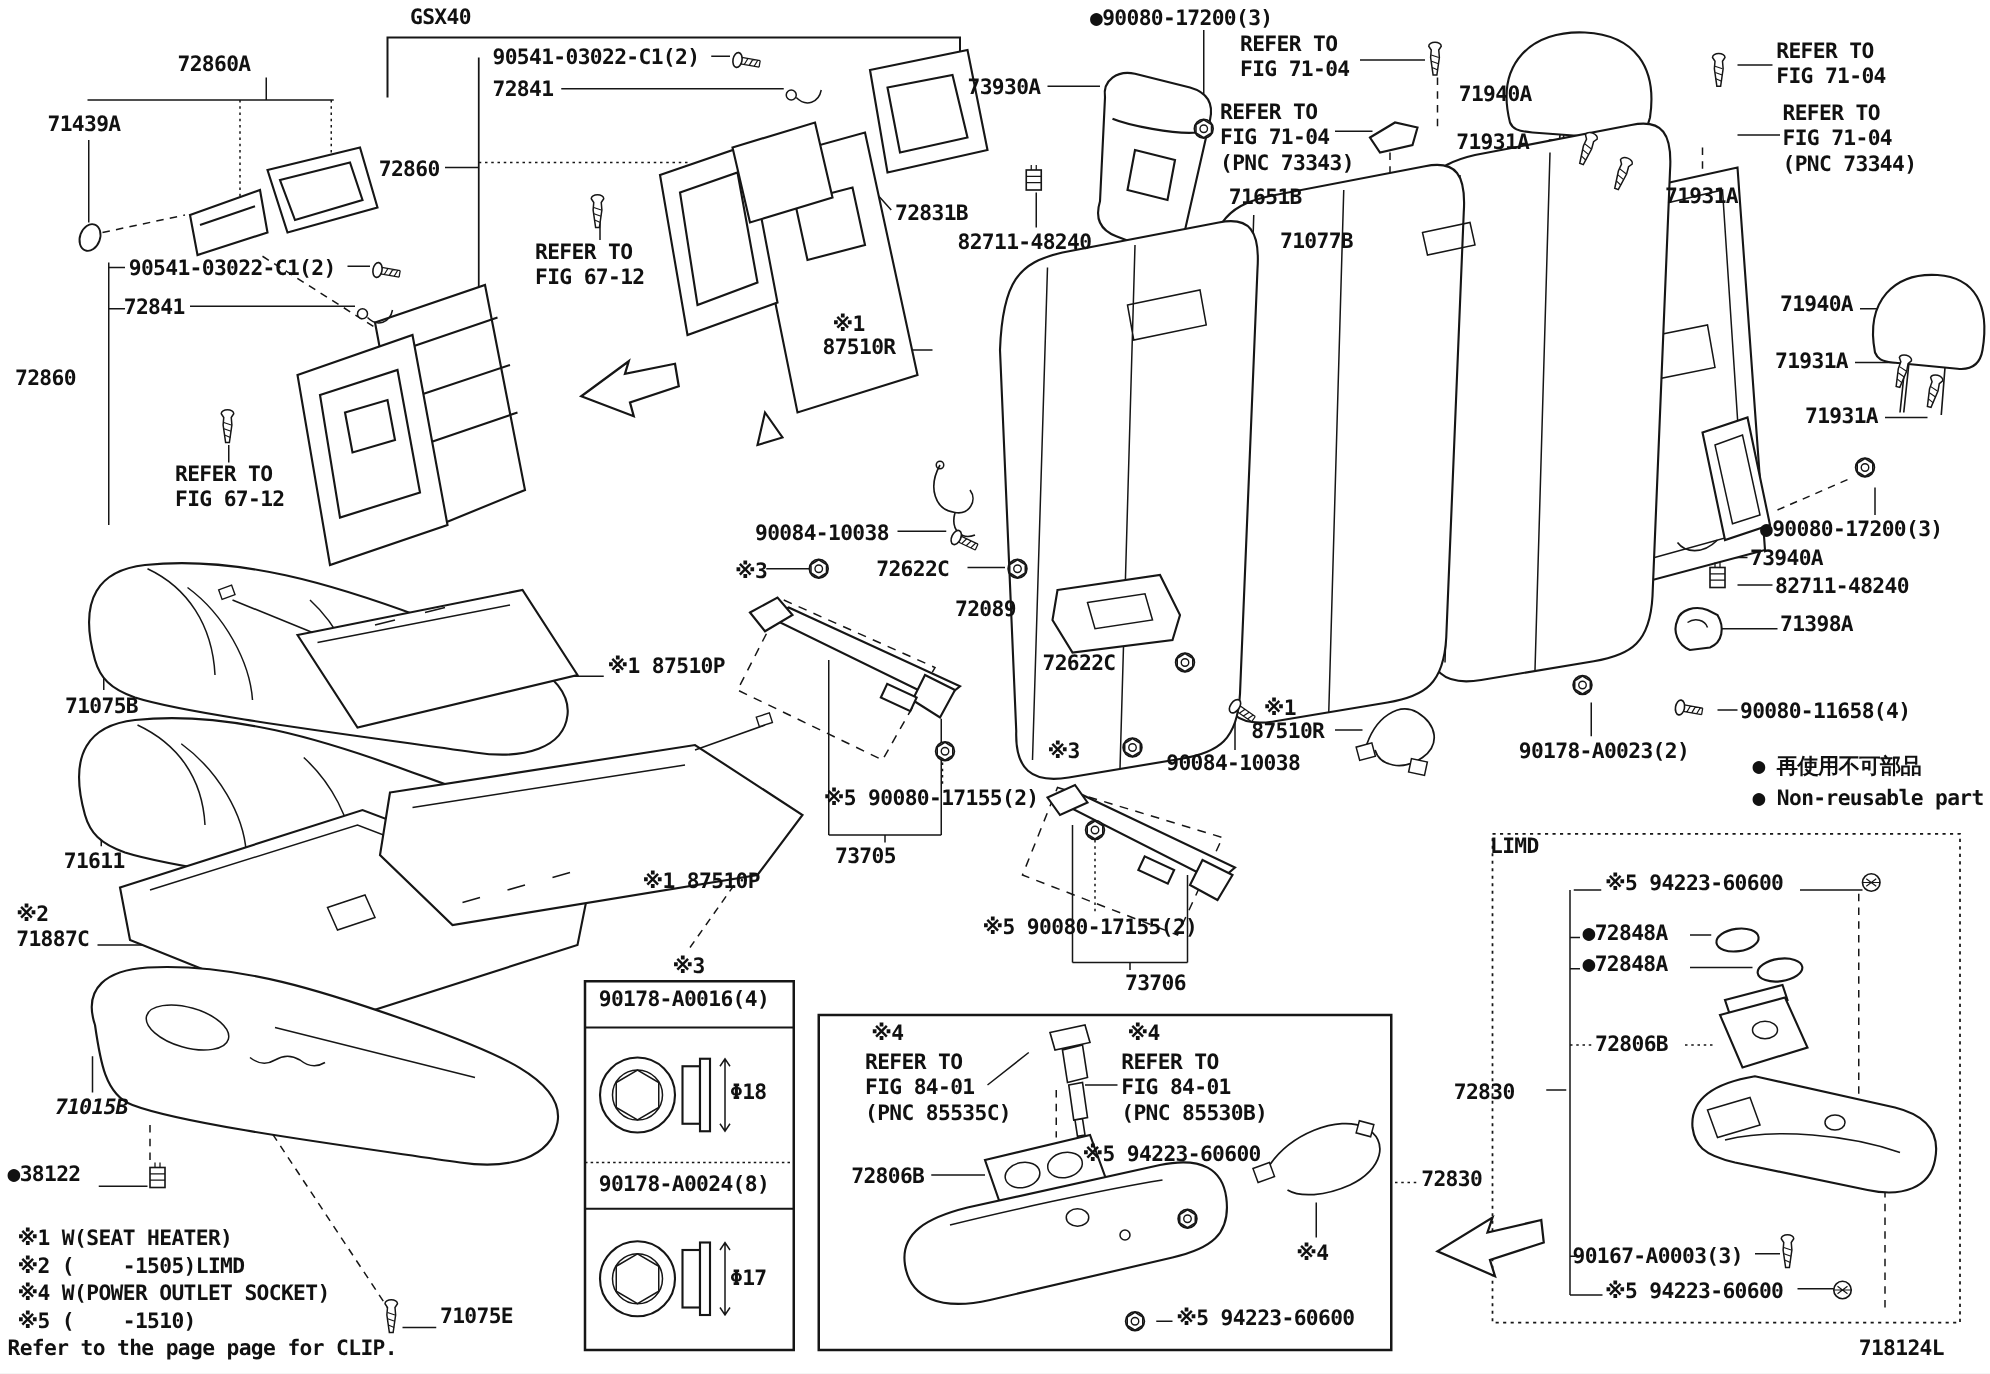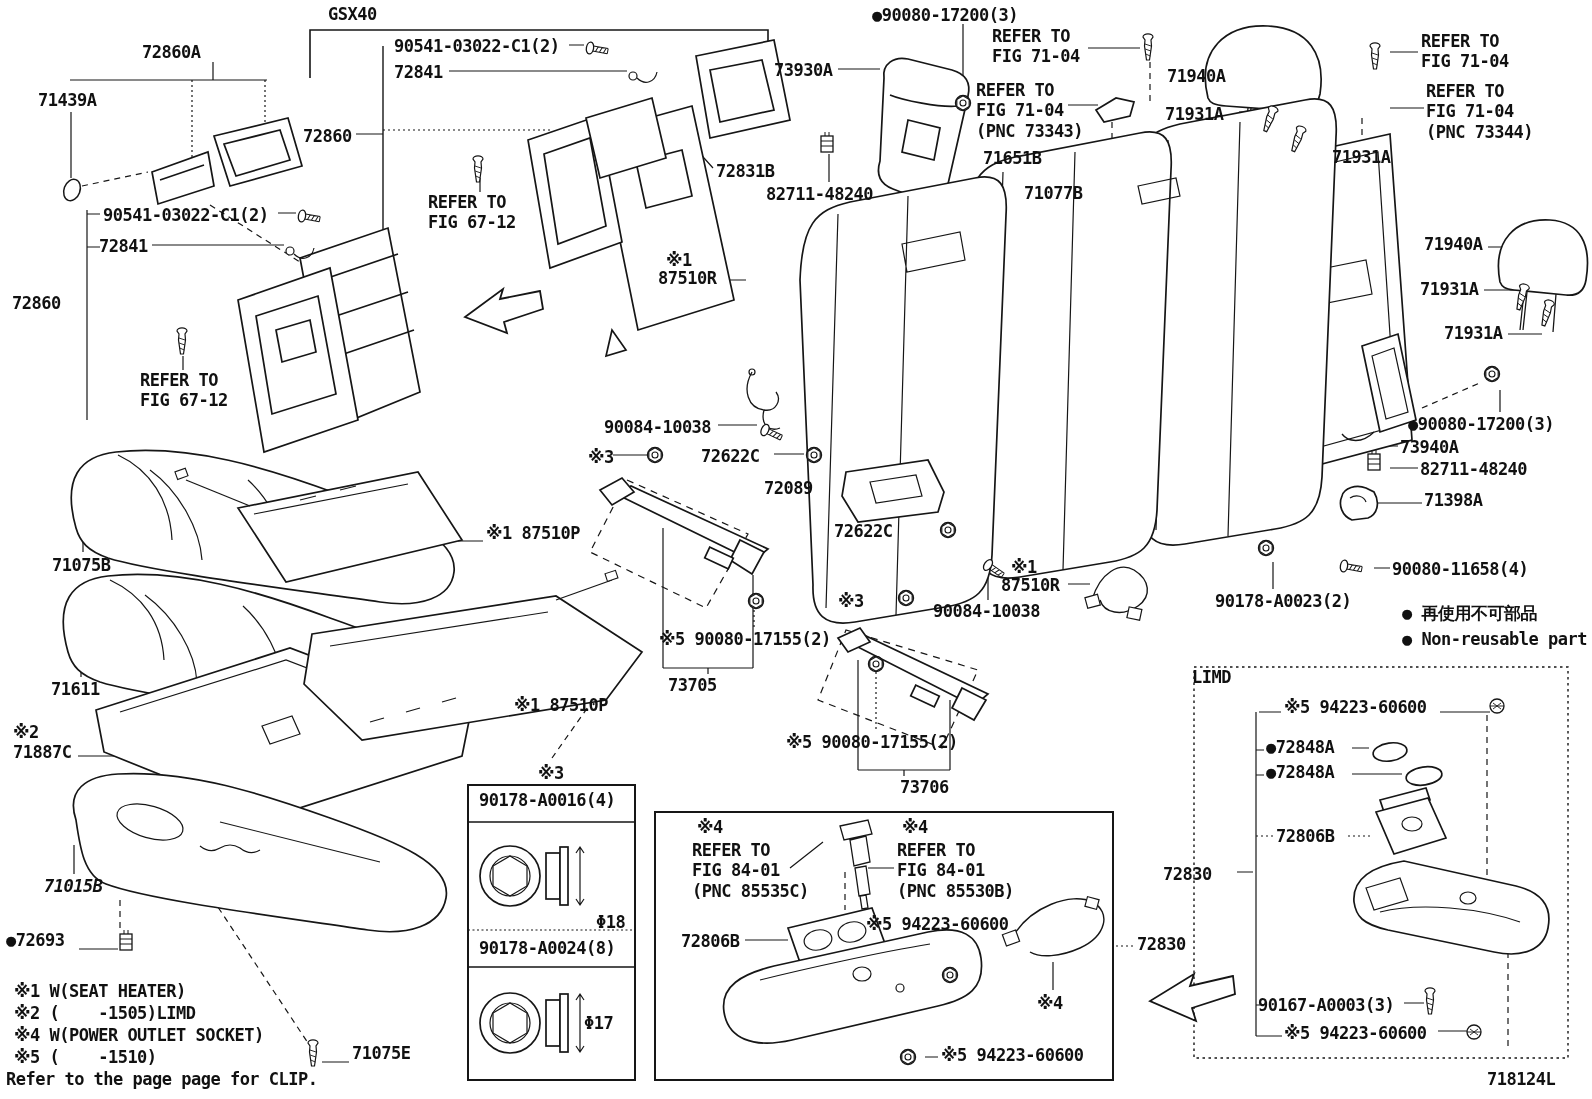--- a/index.html
+++ b/index.html
@@ -323,30 +323,30 @@
       <div class="lbl" style="left: 668px; top: 675px;">73705</div>
       <div class="lbl" style="left: 786px; top: 732px;">※5 90080-17155(2)</div>
       <div class="lbl" style="left: 884px; top: 777px; margin-left: 16px;">73706</div>
       <div class="lbl" style="left: 486px; top: 523px;">※1 87510P</div>
       <div class="lbl" style="left: 514px; top: 695px;">※1 87510P</div>
       <div class="lbl" style="left: 52px; top: 555px;">71075B</div>
       <div class="lbl" style="left: 51px; top: 679px;">71611</div>
       <div class="lbl" style="left: 13px; top: 722px;">※2
 71887C</div>
       <div class="lbl" style="left: 44px; top: 876px; font-style: italic;">71015B</div>
-      <div class="lbl" style="left: 6px; top: 930px;">●72693</div>
+      <div class="lbl" style="left: 6px; top: 930px;">●38122</div>
       <div class="lbl" style="left: 14px; top: 981px;">※1 W(SEAT HEATER)</div>
       <div class="lbl" style="left: 14px; top: 1003px;">※2 (    -1505)LIMD</div>
       <div class="lbl" style="left: 14px; top: 1025px;">※4 W(POWER OUTLET SOCKET)</div>
       <div class="lbl" style="left: 14px; top: 1047px;">※5 (    -1510)</div>
       <div class="lbl" style="left: 6px; top: 1069px;">Refer to the page page for CLIP.</div>
       <div class="lbl" style="left: 352px; top: 1043px;">71075E</div>
       <div class="lbl" style="left: 538px; top: 763px;">※3</div>
       <div class="lbl" style="left: 479px; top: 790px;">90178-A0016(4)</div>
-      <div class="lbl" style="left: 584px; top: 912px; margin-left: 12px;">Φ18</div>
+      <div class="lbl" style="left: 584px; top: 864px;">Φ18</div>
       <div class="lbl" style="left: 479px; top: 938px;">90178-A0024(8)</div>
       <div class="lbl" style="left: 584px; top: 1013px;">Φ17</div>
       <div class="lbl" style="left: 697px; top: 817px;">※4</div>
       <div class="lbl" style="left: 692px; top: 840px;">REFER TO
 FIG 84-01
 (PNC 85535C)</div>
       <div class="lbl" style="left: 902px; top: 817px;">※4</div>
       <div class="lbl" style="left: 897px; top: 840px;">REFER TO
 FIG 84-01
 (PNC 85530B)</div>

